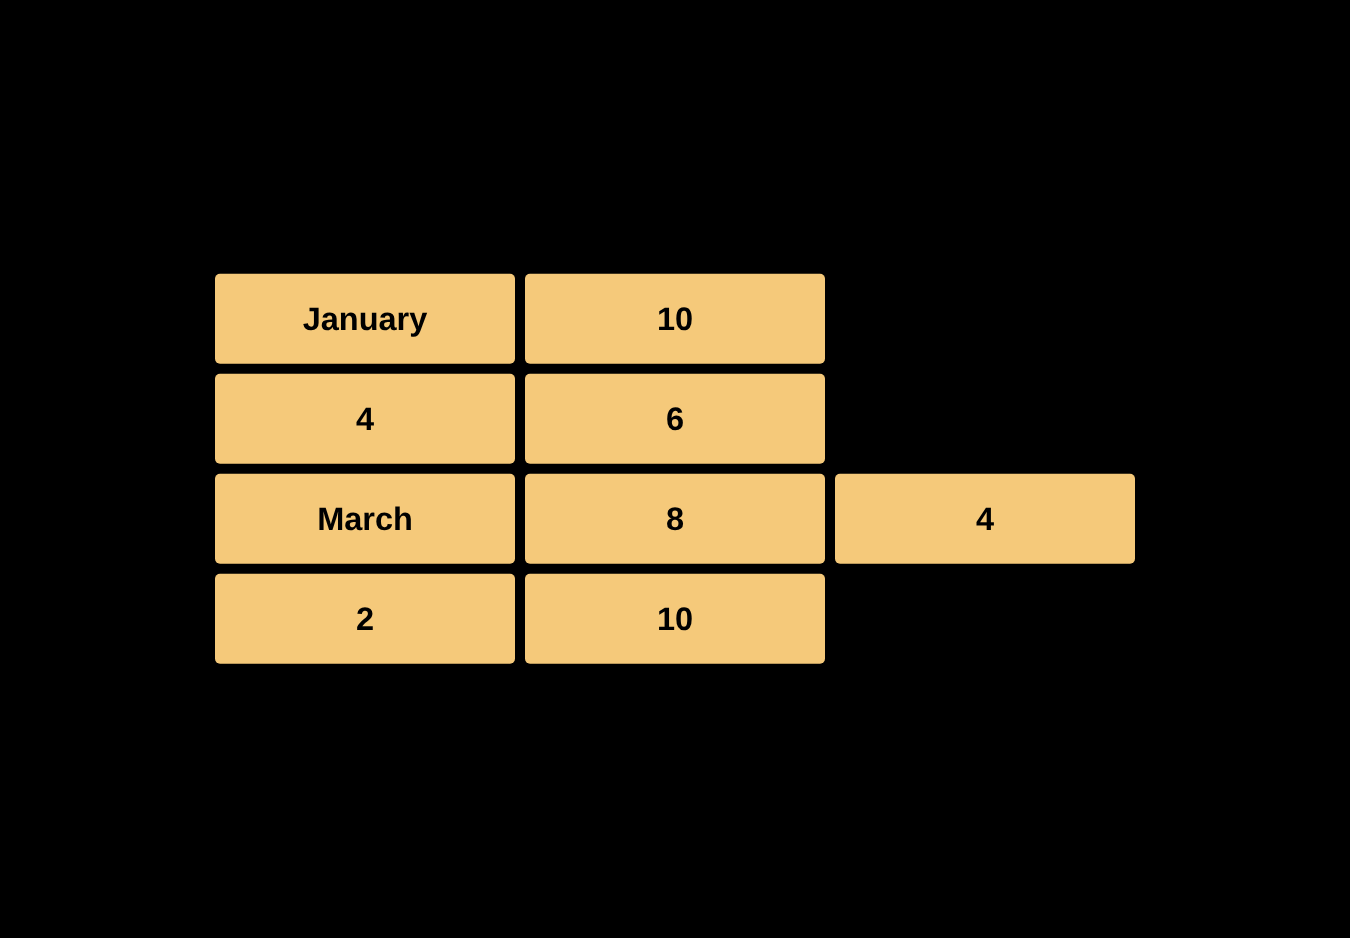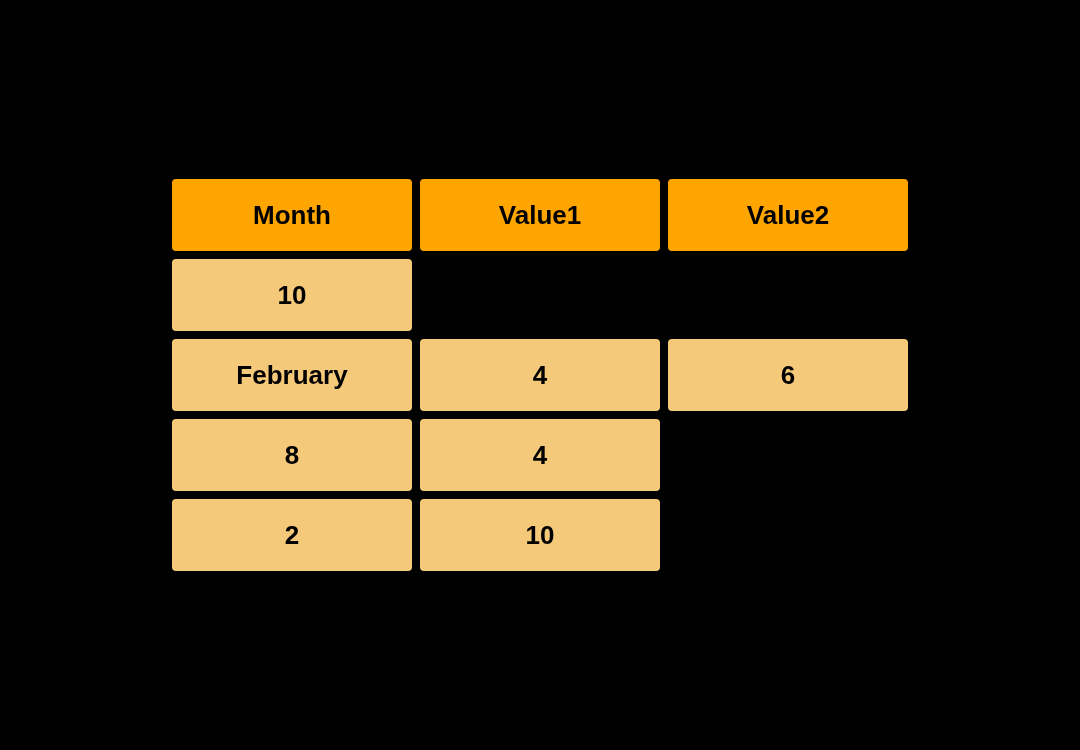--- a/index.html
+++ b/index.html
@@ -47,51 +47,43 @@
 
     .cell-data {
       background-color: #F5C97A;
     }
   </style>
 </head>
 <body>
 
 <div class="table-container">
 
-  <div class="table-row">
-    <div class="cell cell-header">
-      <span>Month</span>
-    </div>
-    <div class="cell cell-header">
-      <span>Value1</span>
-    </div>
-    <div class="cell cell-header">
-      <span>Value2</span>
-    </div>
-  </div>
 
   <div class="table-row">
+    <div class="cell cell-data">
+      <span>January</span>
+    </div>
     <div class="cell cell-data">
       <span>10</span>
     </div>
   </div>
 
   <div class="table-row">
-    <div class="cell cell-data">
-      <span>February</span>
-    </div>
     <div class="cell cell-data">
       <span>4</span>
     </div>
     <div class="cell cell-data">
       <span>6</span>
     </div>
   </div>
 
   <div class="table-row">
+    <div class="cell cell-data">
+      <span>March</span>
+    </div>
     <div class="cell cell-data">
       <span>8</span>
     </div>
     <div class="cell cell-data">
       <span>4</span>
     </div>
   </div>
 
   <div class="table-row">
     <div class="cell cell-data">

